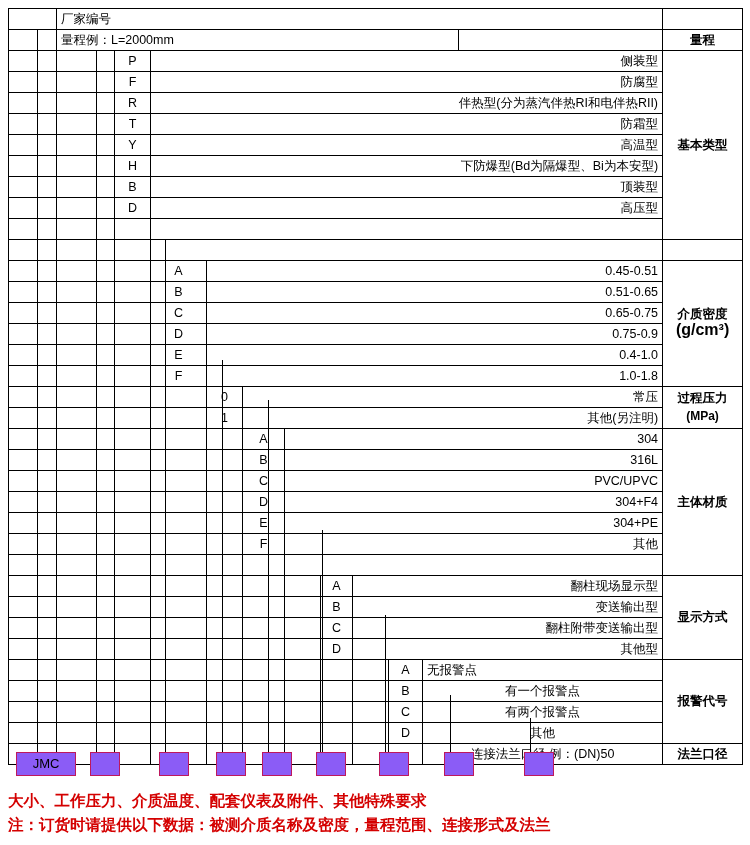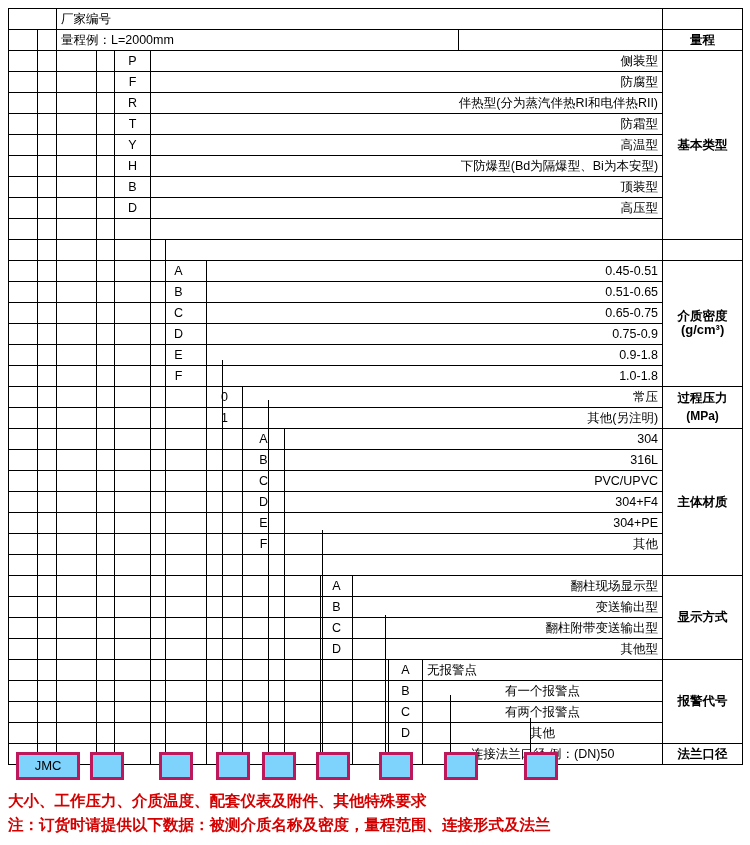--- a/index.html
+++ b/index.html
@@ -60,24 +60,24 @@
   
   .codebar {
     position: absolute;
     left: 8px;
     top: 752px;
     width: 700px;
     height: 30px;
   }
   .cbox {
     position: absolute;
-    border: 3px solid #be185d;
+    border: 1px solid #be185d;
     height: 22px;
     top: 0;
-    background: #7dd3fc;
+    background: #8b5cf6;
   }
   .cbox.jmc {
     width: 58px;
     left: 8px;
     text-align: center;
     font-size: 13px;
     line-height: 22px;
   }
   .cbox.small { width: 28px; }
   .dash {
@@ -208,21 +208,21 @@
     </tr>
 
     <tr>
       <td class="blank"></td>
       <td class="blank"></td>
       <td class="blank"></td>
       <td class="code">A</td>
       <td class="desc" colspan="8">0.45-0.51</td>
       <td class="rowlabel" rowspan="6">
         <div>介质密度</div>
-        <div style="font-weight:bold;font-size:13px;">(g/cm³)</div>
+        <div style="font-weight:bold;font-size:16px;">(g/cm³)</div>
       </td>
     </tr>
     <tr>
       <td class="blank"></td>
       <td class="blank"></td>
       <td class="blank"></td>
       <td class="code">B</td>
       <td class="desc" colspan="8">0.51-0.65</td>
     </tr>
     <tr>
@@ -237,21 +237,21 @@
       <td class="blank"></td>
       <td class="blank"></td>
       <td class="code">D</td>
       <td class="desc" colspan="8">0.75-0.9</td>
     </tr>
     <tr>
       <td class="blank"></td>
       <td class="blank"></td>
       <td class="blank"></td>
       <td class="code">E</td>
-      <td class="desc" colspan="8">0.9-1.8</td>
+      <td class="desc" colspan="8">0.4-1.0</td>
     </tr>
     <tr>
       <td class="blank"></td>
       <td class="blank"></td>
       <td class="blank"></td>
       <td class="code">F</td>
       <td class="desc" colspan="8">1.0-1.8</td>
     </tr>
 
     <tr>

